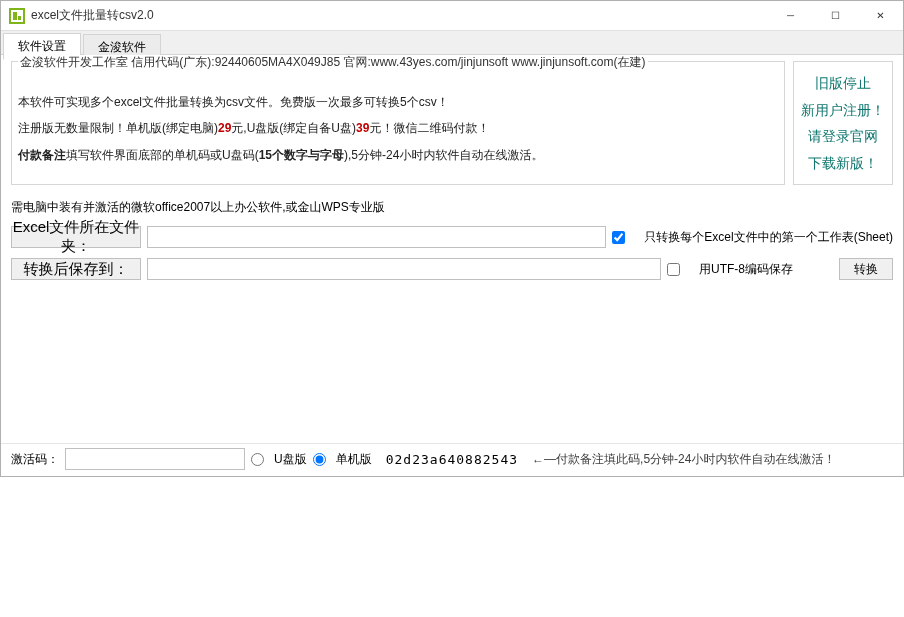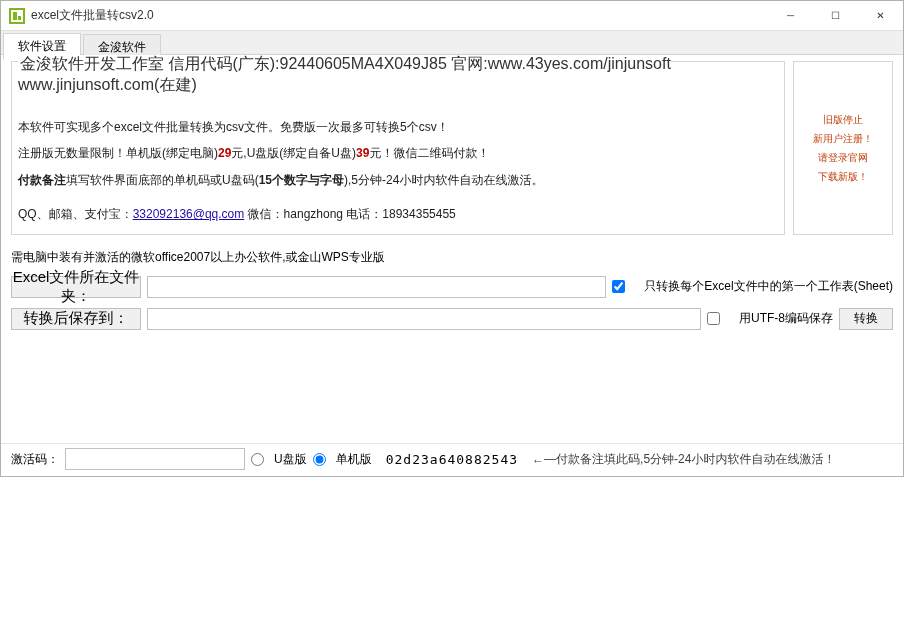--- a/index.html
+++ b/index.html
@@ -10,33 +10,33 @@
 .title { flex: 1; font-size: 12px; color: #333; }
 .winbtns { display: flex; }
 .winbtn { width: 45px; height: 29px; display: flex; align-items: center; justify-content: center; color: #333; cursor: pointer; }
 .winbtn span { font-size: 10px; font-family: Arial; }
 .tabbar { height: 24px; background: #f0f0f0; display: flex; align-items: flex-end; border-bottom: 1px solid #d4d4d4; }
 .tab { padding: 4px 14px; font-size: 12px; border: 1px solid #d4d4d4; border-bottom: none; background: #ececec; margin-left: 2px; cursor: pointer; position: relative; top: 6px; }
 .tab.active { background: #fff; border-bottom: 1px solid #fff; }
 .content { flex: 1; padding: 6px 10px 0 10px; display: flex; flex-direction: column; overflow: hidden; }
 .info-row { display: flex; gap: 8px; align-items: stretch; }
 .info-box { flex: 1; border: 1px solid #d6d6d6; padding: 0 6px 6px 6px; position: relative; }
-.info-legend { position: relative; top: -8px; background: #fff; display: inline; padding: 0 2px; font-size: 16px; color: #333; }
+.info-legend { position: relative; top: -8px; background: #fff; display: inline; padding: 0 2px; font-size: 12px; color: #333; }
 .info-body { margin-top: 10px; line-height: 2.2; font-size: 12px; color: #222; }
 .info-body .red { color: #c00000; font-weight: bold; }
 .info-body .link { color: #1a0dab; text-decoration: underline; cursor: pointer; }
 .side-box { width: 100px; border: 1px solid #d6d6d6; display: flex; flex-direction: column; align-items: center; justify-content: center; padding: 8px 4px; }
-.side-box span { color: #c2410c; font-size: 10px; line-height: 1.9; }
+.side-box span { color: #0f766e; font-size: 14px; line-height: 1.9; }
 .req-line { margin: 14px 0 10px 0; font-size: 12px; }
 .form-row { display: flex; align-items: center; margin-bottom: 10px; gap: 6px; }
 .form-label { width: 130px; height: 22px; border: 1px solid #c0c0c0; background: #f0f0f0; display: flex; align-items: center; justify-content: center; font-size: 15px; cursor: pointer; }
 .form-input { height: 22px; border: 1px solid #c0c0c0; padding: 0 4px; font-size: 12px; font-family: inherit; }
 .chk { display: flex; align-items: center; gap: 19px; font-size: 12px; }
 .chk input { margin: 0; }
-.btn { height: 22px; padding: 0 14px; border: 1px solid #c0c0c0; background: #f0f0f0; font-size: 12px; cursor: pointer; font-family: inherit; }
+.btn { height: 22px; padding: 0 14px; border: 1px solid #c0c0c0; background: #f0f0f0; font-size: 12px; cursor: pointer; font-family: inherit; margin-left: 40px; }
 .spacer { flex: 1; }
 .warn-line { color: #c00000; font-size: 12px; margin-bottom: 6px; }
 .footer { display: flex; align-items: center; gap: 6px; padding: 4px 10px 6px 10px; border-top: 1px solid #e5e5e5; font-size: 12px; }
 .radio { display: flex; align-items: center; gap: 10px; }
 .machine-code { font-family: monospace; font-size: 13px; letter-spacing: 1px; padding: 0 8px; }
 .hint { color: #404040; font-size: 12px; white-space: nowrap; overflow: hidden; }
 </style>
 </head>
 <body>
 
@@ -74,23 +74,20 @@
         <span class="info-legend">金浚软件开发工作室 信用代码(广东):92440605MA4X049J85 官网:www.43yes.com/jinjunsoft  www.jinjunsoft.com(在建)</span>
         <div class="info-body">
           <div>本软件可实现多个excel文件批量转换为csv文件。免费版一次最多可转换5个csv！</div>
           <div>
             <span>注册版无数量限制！单机版(绑定电脑)</span><span class="red">29</span><span>元,U盘版(绑定自备U盘)</span><span class="red">39</span><span>元！微信二维码付款！</span>
           </div>
           <div>
             <b>付款备注</b><span>填写软件界面底部的单机码或U盘码(</span><b>15个数字与字母</b><span>),5分钟-24小时内软件自动在线激活。</span>
           </div>
           <div style="height:8px"></div>
-          <div>
-            <span>QQ、邮箱、支付宝：</span><span class="link">332092136@qq.com</span><span>  微信：hangzhong   电话：18934355455</span>
-          </div>
         </div>
       </div>
       <div class="side-box">
         <span>旧版停止</span>
         <span>新用户注册！</span>
         <span>请登录官网</span>
         <span>下载新版！</span>
       </div>
     </div>
 

